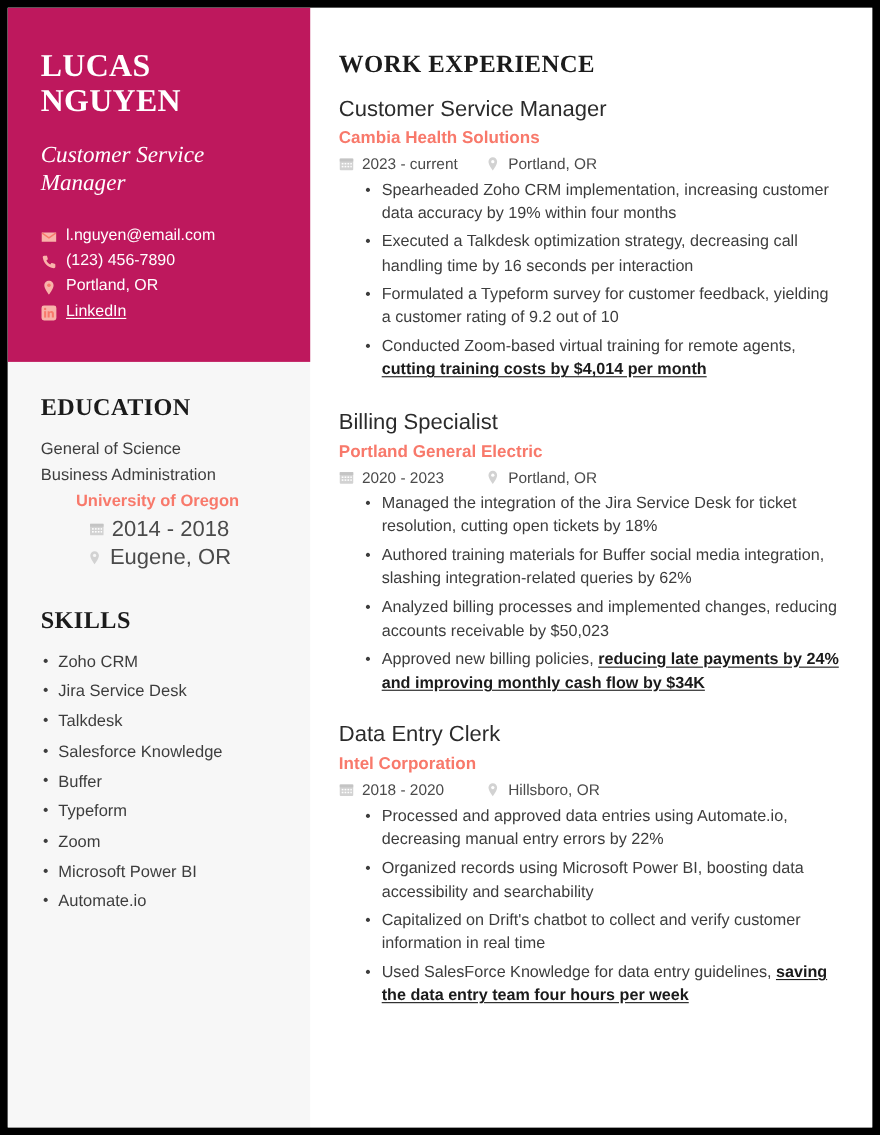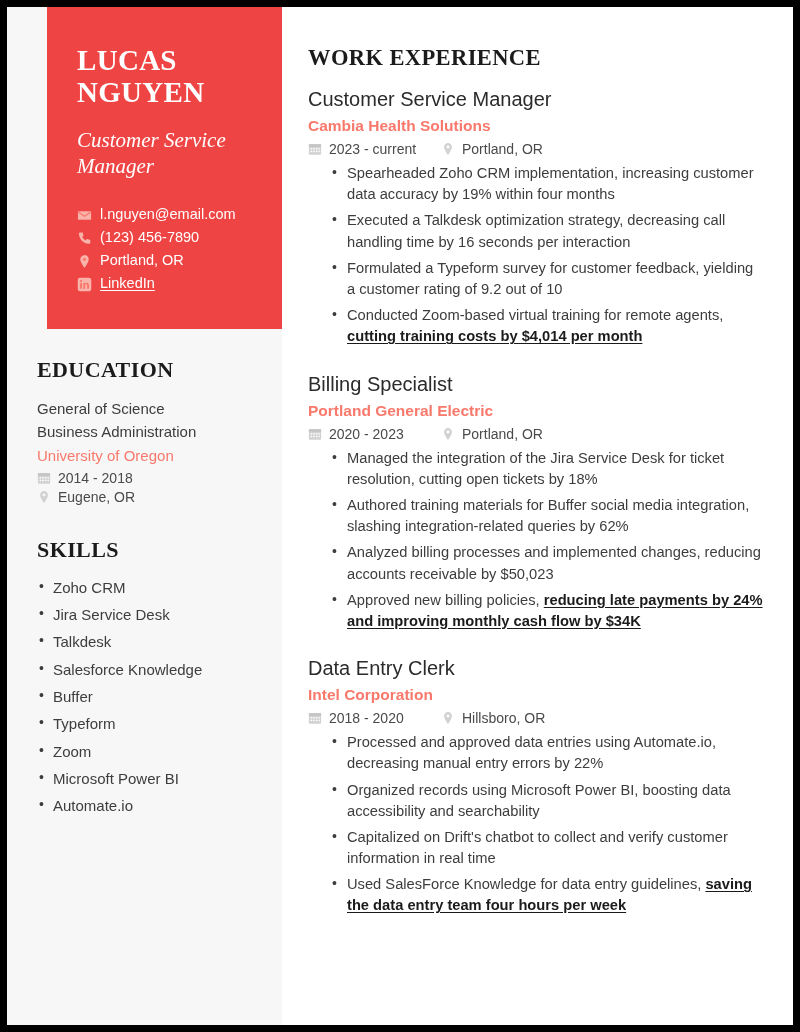--- a/index.html
+++ b/index.html
@@ -25,25 +25,24 @@
   }
 
   
   .sidebar {
     width: 275px;
     flex: 0 0 275px;
     background: #f7f7f7;
     position: relative;
   }
   .sidebar-header {
-    background: #ef4444;
+    background: #be185d;
     padding: 38px 30px 30px 30px;
     box-sizing: border-box;
     min-height: 275px;
-    margin-left: 40px;
   }
   .name {
     font-family: "Liberation Serif", serif;
     font-weight: bold;
     font-size: 29px;
     letter-spacing: 0.3px;
     color: #ffffff;
     line-height: 1.1;
     margin: 0 0 18px 0;
   }
@@ -98,32 +97,34 @@
     color: #1b1b1b;
     margin: 0 0 14px 0;
   }
   .edu-line {
     font-size: 15px;
     color: #3d3d3d;
     line-height: 1.55;
   }
   .edu-school {
     font-size: 15px;
-    font-weight: normal;
+    font-weight: bold;
     color: #f8796b;
     line-height: 1.55;
     margin-bottom: 2px;
+    margin-left: 32px;
   }
   .meta-row {
     display: flex;
     align-items: center;
-    font-size: 14px;
+    font-size: 20px;
     color: #4a4a4a;
     margin-top: 3px;
     white-space: nowrap;
+    justify-content: center;
   }
   .meta-icon {
     width: 14px;
     height: 14px;
     flex: 0 0 14px;
     margin-right: 7px;
     display: inline-flex;
     align-items: center;
     justify-content: center;
   }

